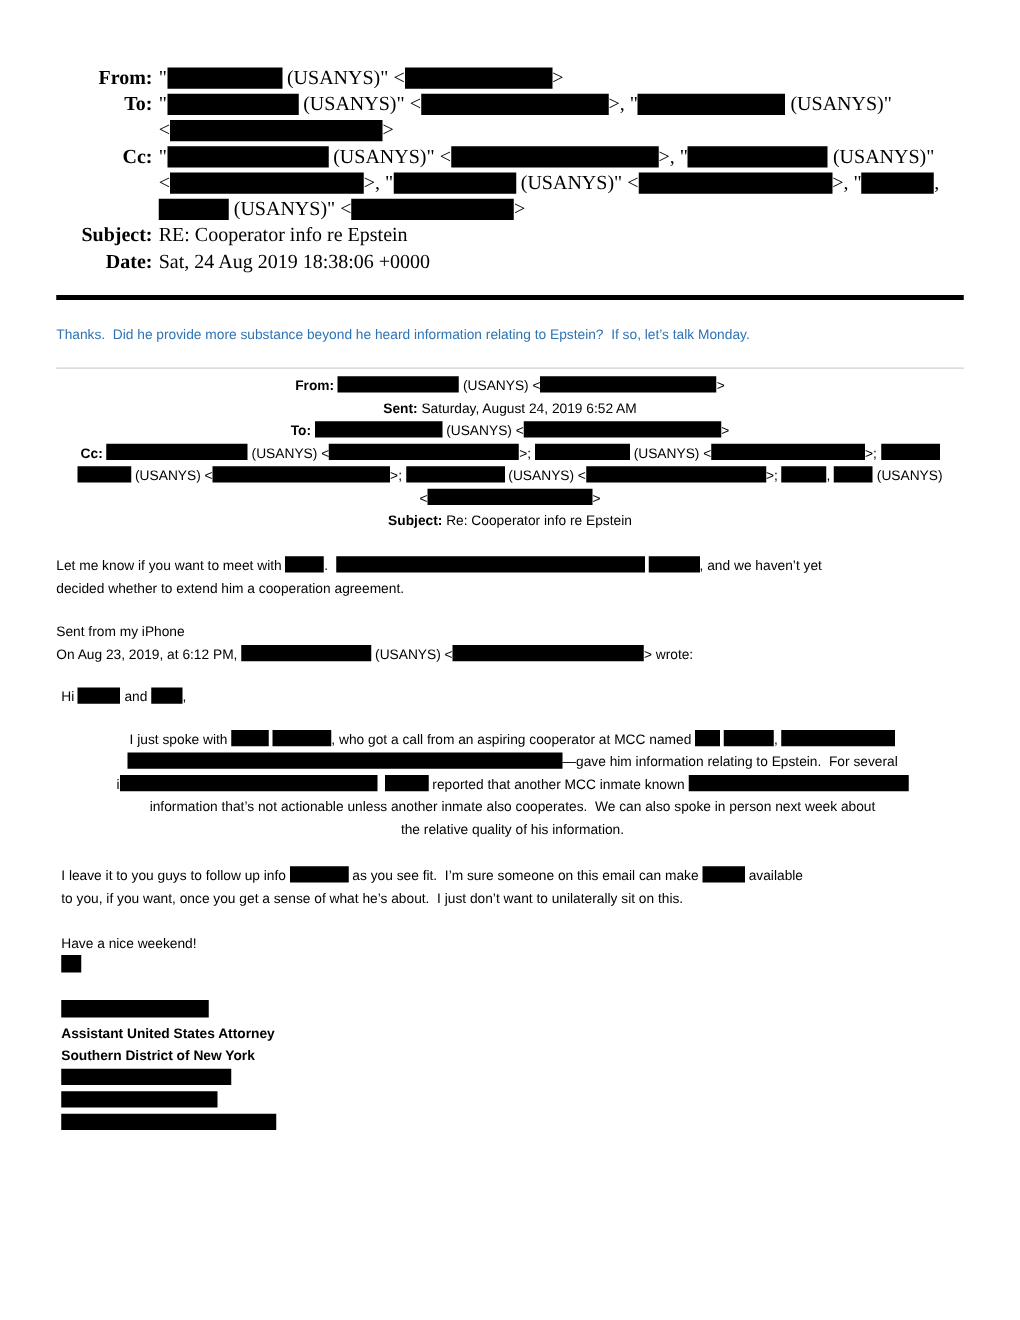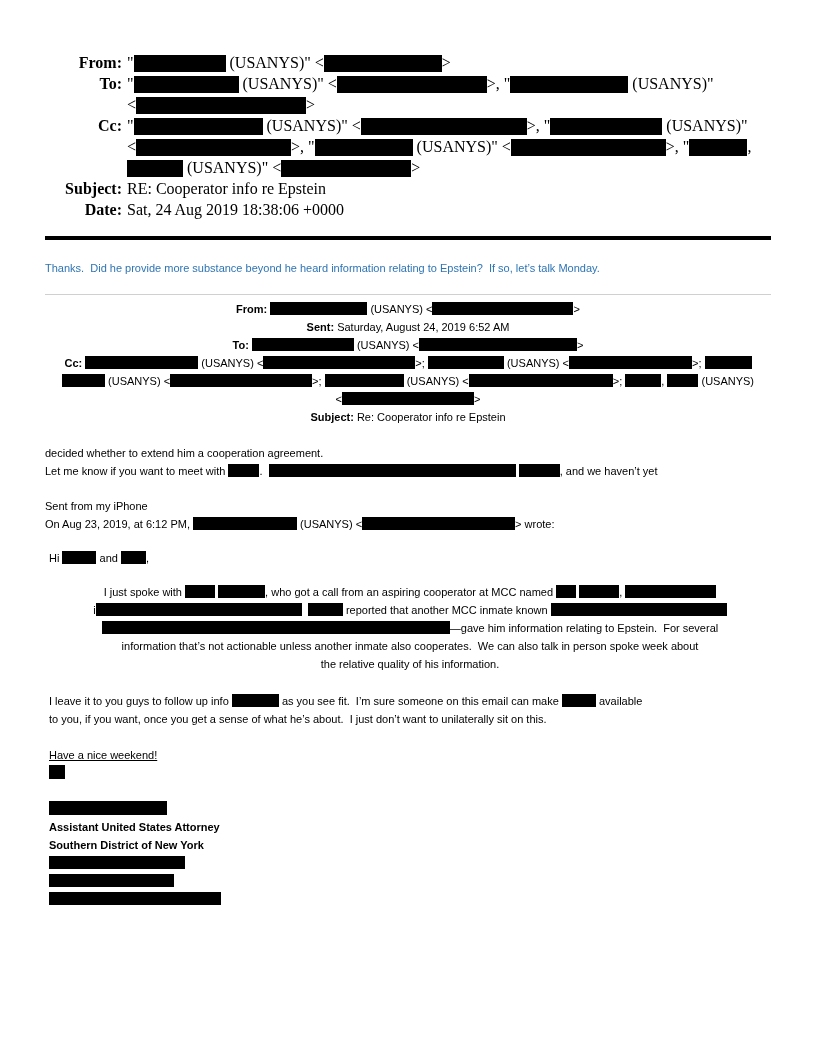--- a/index.html
+++ b/index.html
@@ -26,21 +26,21 @@
 
   .reply-note{margin-top:19px;white-space:pre;}
   .quoted-header{margin-top:5px;text-align:center;}
   .para-letmeknow{margin-top:18px;}
   .sent-iphone{margin-top:17px;}
   .on-wrote{}
   .inner-quote{margin-left:4px;}
   .hi-line{margin-top:16px;}
   .para1{margin-top:16px;text-align:center;}
   .para2{margin-top:19px;}
-  .closing{margin-top:18px;text-decoration:underline;}
+  .closing{margin-top:18px;}
   .signature{margin-top:18px;}
 </style>
 </head>
 <body>
 
 <div class="page">
 
   <div class="serif-ctx">
     <div class="field-row">
       <div class="field-label">From:</div>
@@ -87,39 +87,39 @@
       <div class="tline"><span class="bold">From: </span><span class="redact" style="width: 97px;"></span><span> (USANYS) &lt;</span><span class="redact" style="width: 141px;"></span><span>&gt;</span></div>
       <div class="tline"><span class="bold">Sent: </span><span>Saturday, August 24, 2019 6:52 AM</span></div>
       <div class="tline"><span class="bold">To: </span><span class="redact" style="width: 102px;"></span><span> (USANYS) &lt;</span><span class="redact" style="width: 158px;"></span><span>&gt;</span></div>
       <div class="tline"><span class="bold">Cc: </span><span class="redact" style="width: 113px;"></span><span> (USANYS) &lt;</span><span class="redact" style="width: 152px;"></span><span>&gt;; </span><span class="redact" style="width: 76px;"></span><span> (USANYS) &lt;</span><span class="redact" style="width: 123px;"></span><span>&gt;; </span><span class="redact" style="width: 47px;"></span></div>
       <div class="tline"><span class="redact" style="width: 43px;"></span><span> (USANYS) &lt;</span><span class="redact" style="width: 142px;"></span><span>&gt;; </span><span class="redact" style="width: 79px;"></span><span> (USANYS) &lt;</span><span class="redact" style="width: 144px;"></span><span>&gt;; </span><span class="redact" style="width: 36px;"></span><span>, </span><span class="redact" style="width: 31px;"></span><span> (USANYS)</span></div>
       <div class="tline"><span>&lt;</span><span class="redact" style="width: 132px;"></span><span>&gt;</span></div>
       <div class="tline"><span class="bold">Subject: </span><span>Re: Cooperator info re Epstein</span></div>
     </div>
 
   <div class="para-letmeknow sans-ctx">
+      <div class="tline"><span>Let me know if you want to meet with </span><span class="redact" style="width: 31px;"></span><span>.  </span><span class="redact" style="width: 247px;"></span><span> </span><span class="redact" style="width: 41px;"></span><span>, and we haven’t yet</span></div>
       <div class="tline"><span>decided whether to extend him a cooperation agreement.</span></div>
-      <div class="tline"><span>Let me know if you want to meet with </span><span class="redact" style="width: 31px;"></span><span>.  </span><span class="redact" style="width: 247px;"></span><span> </span><span class="redact" style="width: 41px;"></span><span>, and we haven’t yet</span></div>
     </div>
 
   <div class="sent-iphone sans-ctx">Sent from my iPhone</div>
 
   <div class="on-wrote sans-ctx">
       <div class="tline"><span>On Aug 23, 2019, at 6:12 PM, </span><span class="redact" style="width: 104px;"></span><span> (USANYS) &lt;</span><span class="redact" style="width: 153px;"></span><span>&gt; wrote:</span></div>
     </div>
 
   <div class="inner-quote sans-ctx">
     <div class="hi-line">
         <div class="tline"><span>Hi </span><span class="redact" style="width: 34px;"></span><span> and </span><span class="redact" style="width: 25px;"></span><span>,</span></div>
       </div>
     <div class="para1">
         <div class="tline"><span>I just spoke with </span><span class="redact" style="width: 30px;"></span><span> </span><span class="redact" style="width: 47px;"></span><span>, who got a call from an aspiring cooperator at MCC named </span><span class="redact" style="width: 20px;"></span><span> </span><span class="redact" style="width: 40px;"></span><span>, </span><span class="redact" style="width: 91px;"></span></div>
+        <div class="tline"><span class="redact" style="width: 348px;"></span><span>—gave him information relating to Epstein.  For several</span></div>
         <div class="tline"><span>i</span><span class="redact" style="width: 206px;"></span><span>  </span><span class="redact" style="width: 35px;"></span><span> reported that another MCC inmate known </span><span class="redact" style="width: 176px;"></span></div>
-        <div class="tline"><span class="redact" style="width: 348px;"></span><span>—gave him information relating to Epstein.  For several</span></div>
-        <div class="tline"><span>information that’s not actionable unless another inmate also cooperates.  We can also talk in person spoke week about</span></div>
+        <div class="tline"><span>information that’s not actionable unless another inmate also cooperates.  We can also spoke in person next week about</span></div>
         <div class="tline"><span>the relative quality of his information.</span></div>
       </div>
     <div class="para2">
         <div class="tline"><span>I leave it to you guys to follow up info </span><span class="redact" style="width: 47px;"></span><span> as you see fit.  I’m sure someone on this email can make </span><span class="redact" style="width: 34px;"></span><span> available</span></div>
         <div class="tline"><span>to you, if you want, once you get a sense of what he’s about.  I just don’t want to unilaterally sit on this.</span></div>
       </div>
     <div class="closing">
         <div class="tline"><span>Have a nice weekend!</span></div>
         <div class="tline"><span class="redact" style="width: 16px; height: 14px;"></span></div>
       </div>

